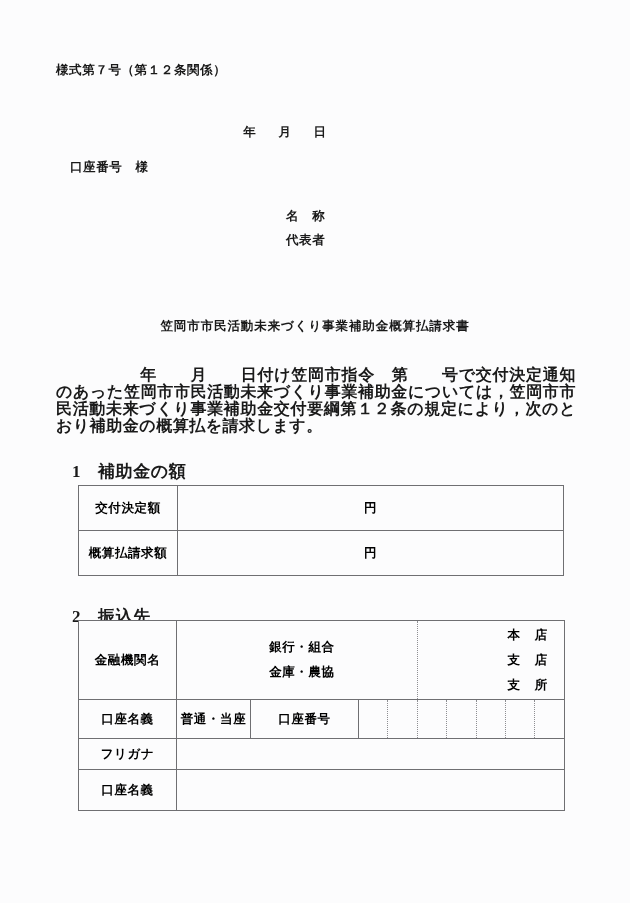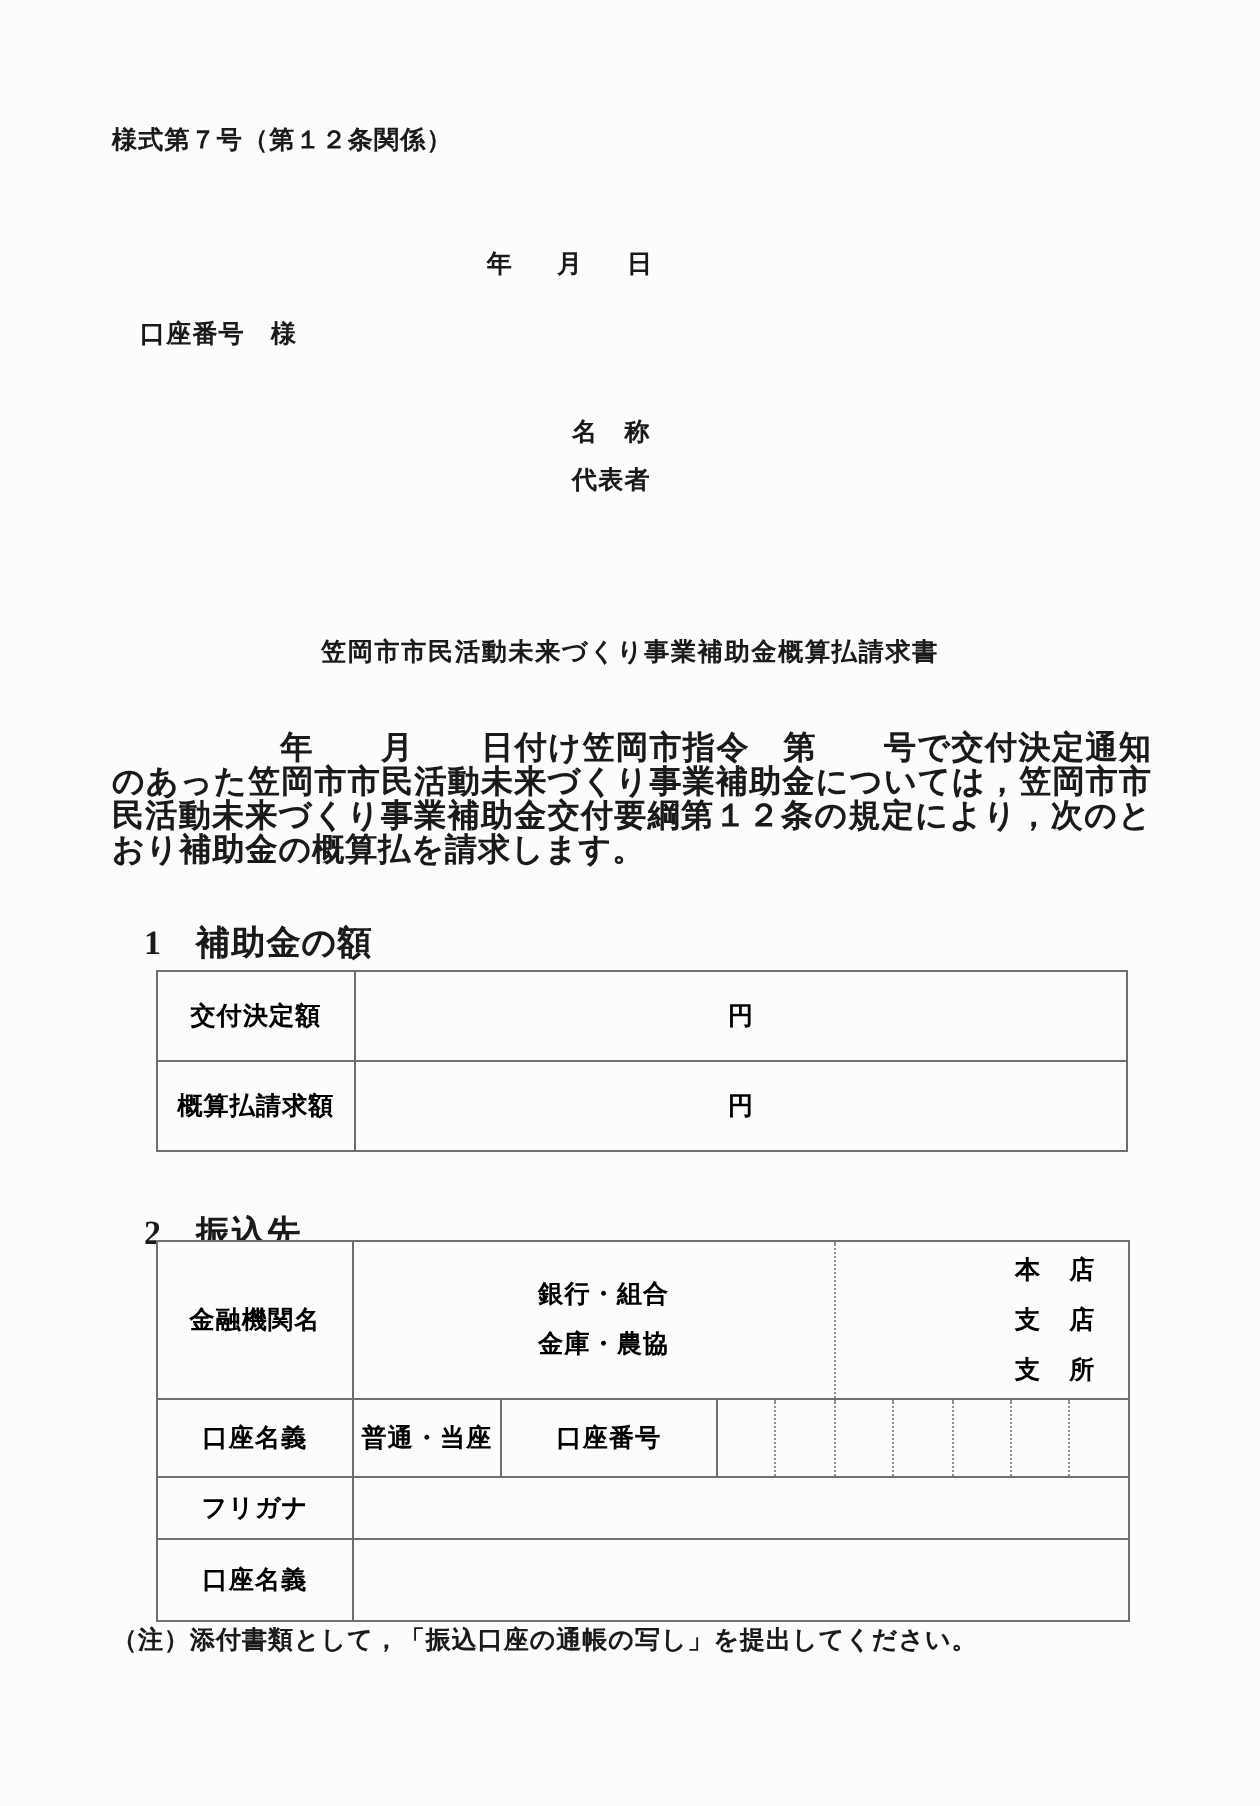--- a/index.html
+++ b/index.html
@@ -294,15 +294,14 @@
       <td class="furigana-value-cell" colspan="9"></td>
     </tr>
 
     <tr class="holder-row">
       <td class="bank-label">口座名義</td>
       <td colspan="9"></td>
     </tr>
   </tbody>
     </table>
 
-  <div class="note">（注）添付書類として，「振込口座の通帳の写し」を提出してください。</div>
 
 </div>
 
 </body></html>

